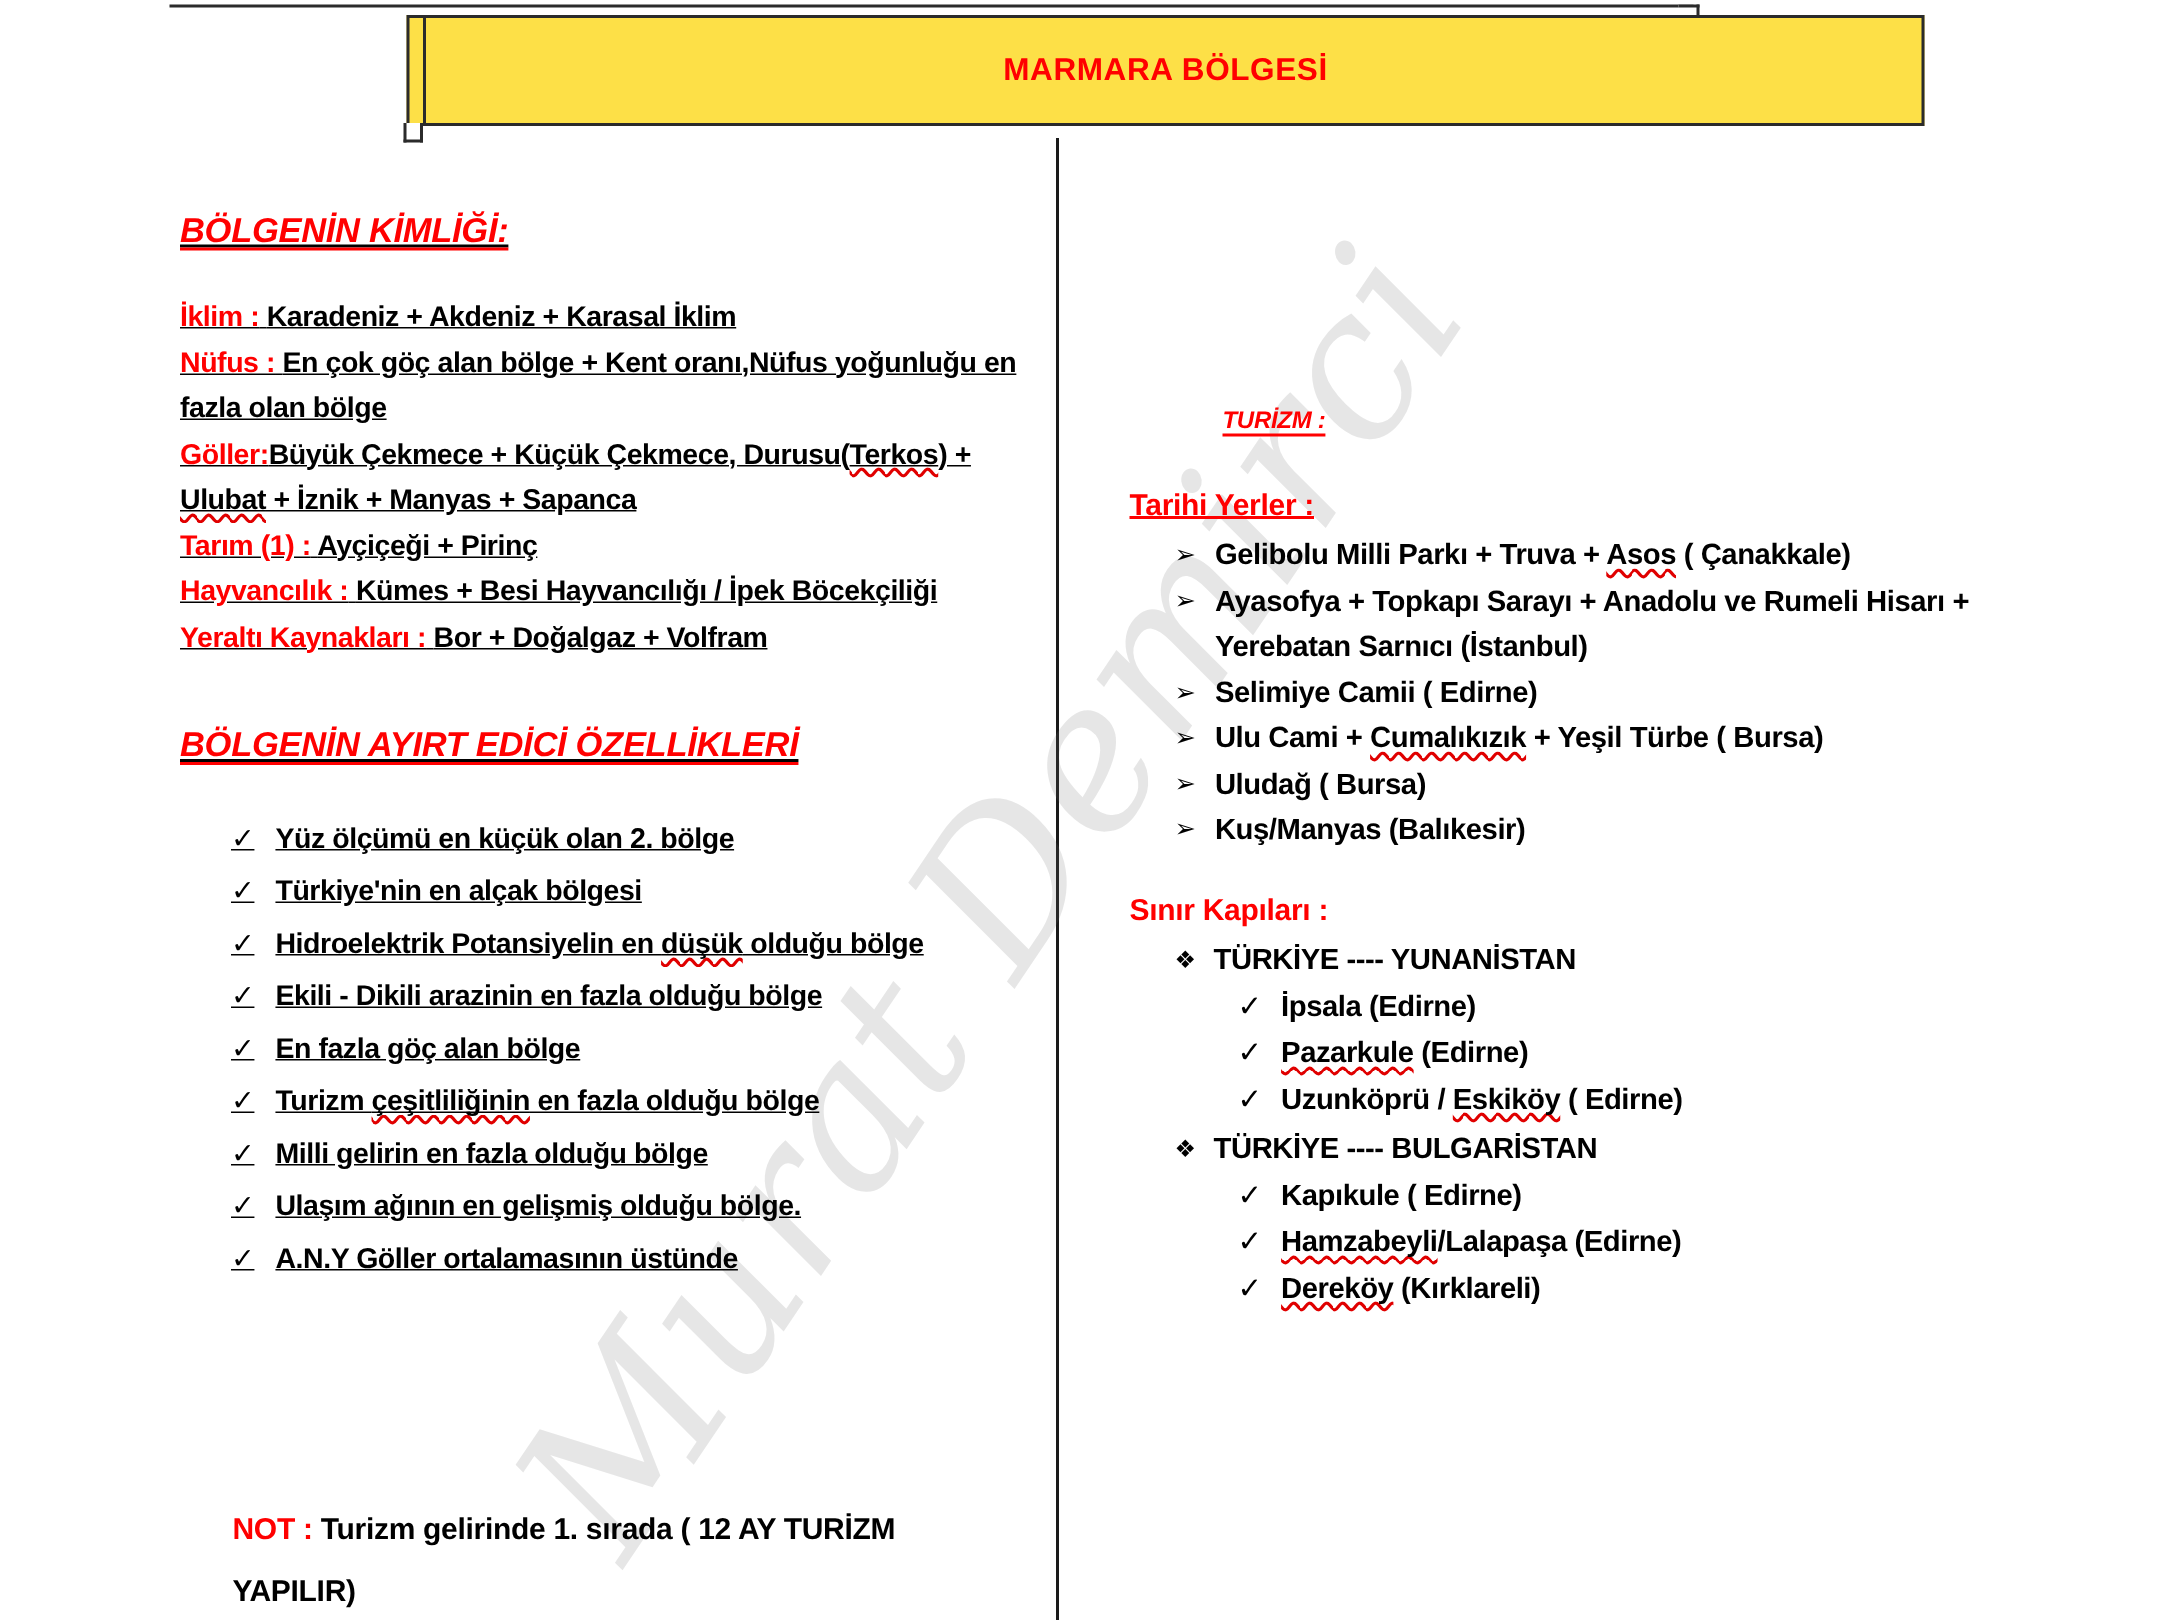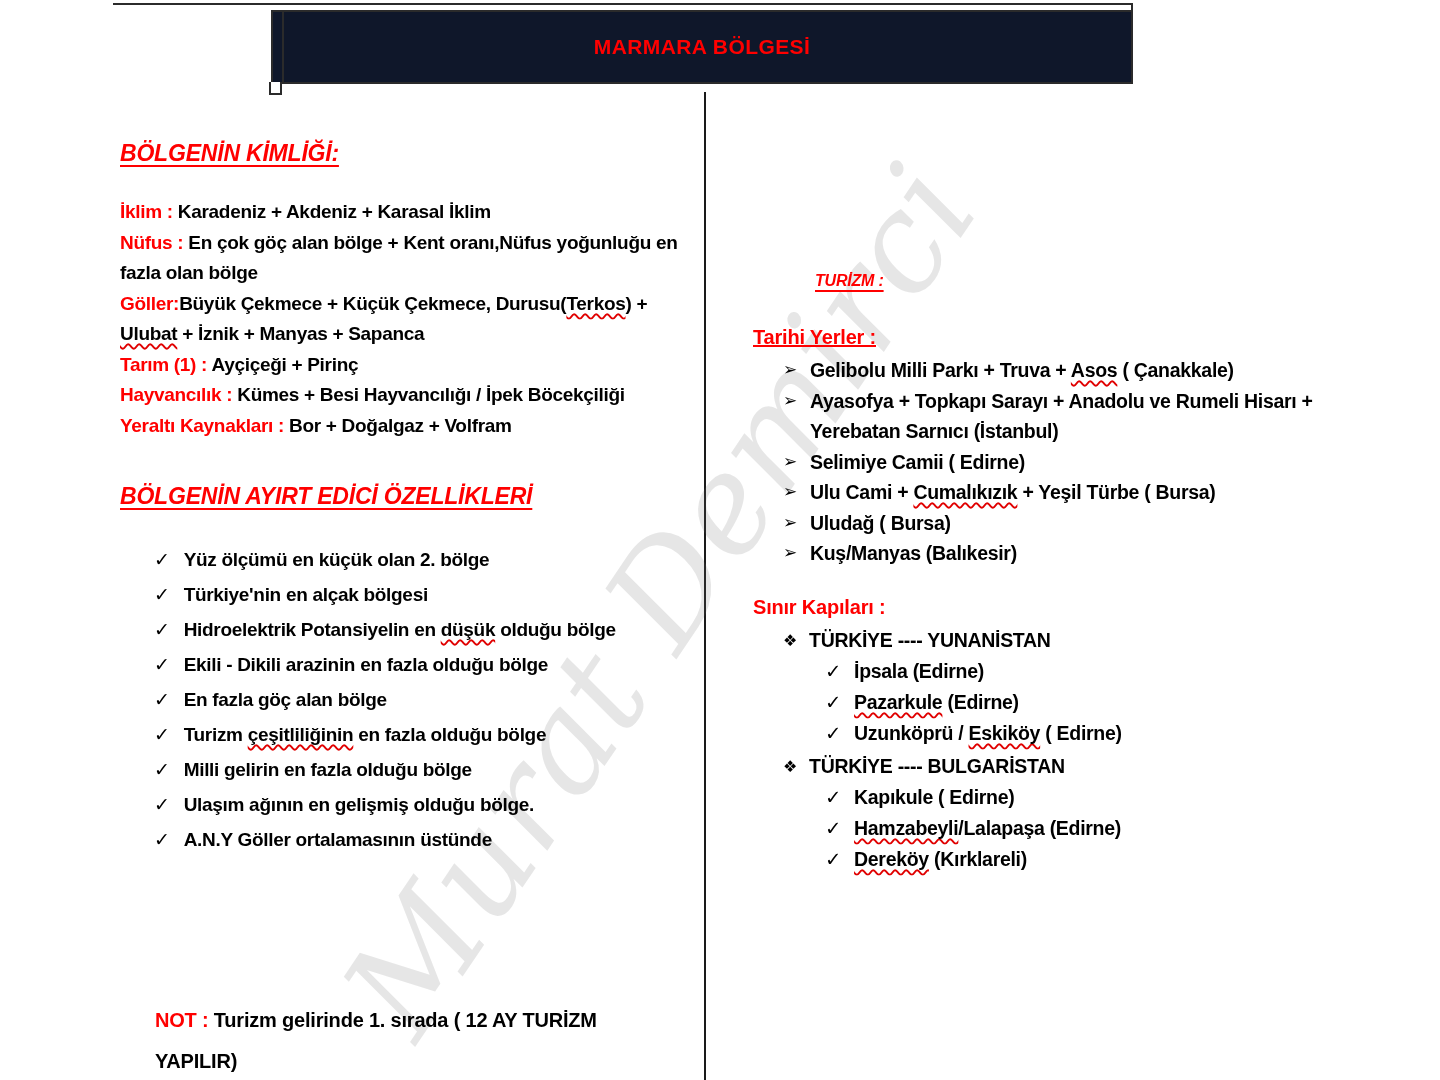--- a/index.html
+++ b/index.html
@@ -3,40 +3,40 @@
 <meta charset="utf-8">
 <style>
   * { margin:0; padding:0; box-sizing:border-box; }
   html,body { background:#ffffff; }
   body { font-family:"Liberation Sans", sans-serif; }
   .page { position:relative; width:1440px; height:1080px; background:#fff; overflow:hidden; }
 
   
   .scroll-line { position:absolute; left:113px; top:3px; width:1016px; height:0; border-top:2px solid #2b2b2b; }
   .scroll-cap  { position:absolute; left:1119px; top:3px; width:14px; height:27px; border:2px solid #2b2b2b; border-left:none; background:#fff; }
-  .banner { position:absolute; left:271px; top:10px; width:862px; height:74px; background:#0f172a; border:2px solid #2b2b2b;
+  .banner { position:absolute; left:271px; top:10px; width:1012px; height:74px; background:#fde047; border:2px solid #2b2b2b;
             display:flex; align-items:center; justify-content:center; }
   .banner::before { content:""; position:absolute; left:9px; top:-2px; bottom:-2px; border-left:2px solid #2b2b2b; }
   .banner-curl { position:absolute; left:269px; top:82px; width:13px; height:13px; border:2px solid #2b2b2b; border-top:none; background:#fff; }
   .banner-title { color:#ff0000; font-weight:bold; font-size:21px; letter-spacing:.4px; }
 
   
   .divider { position:absolute; left:704px; top:92px; width:2px; height:988px; background:#1a1a1a; }
   .watermark { position:absolute; left:120px; top:140px; width:1080px; height:920px;
                display:flex; align-items:center; justify-content:center; pointer-events:none; }
   .watermark span { font-family:"DejaVu Serif", serif; font-style:italic; font-size:135px; white-space:nowrap;
                     color:#6f6f6f; opacity:.17; transform:rotate(-56deg); }
   .heading { color:#ff0000; font-style:italic; font-weight:bold; font-size:23px;
              text-decoration:underline; text-decoration-thickness:2px; text-underline-offset:4px; letter-spacing:-.2px; }
   .sub-heading { color:#ff0000; font-weight:bold; font-size:20px; letter-spacing:-.2px; }
   .wavy { text-decoration-line:underline; text-decoration-style:wavy; text-decoration-color:#e00000;
           text-decoration-thickness:2px; text-underline-offset:3px; text-decoration-skip-ink:none; }
 
   
-  .left-col { position:absolute; left:120px; top:140px; width:578px; color:#000; }
+  .left-col { position:absolute; left:120px; top:140px; width:578px; color:#000;text-decoration:underline; }
   .identity { margin-top:30px; font-size:19px; font-weight:bold; letter-spacing:-.3px; }
   .identity p { line-height:30.5px; }
   .identity .lbl { color:#ff0000; }
   .features-heading { margin-top:42px; }
   .features { list-style:none; margin-top:32px; padding-left:34px; font-size:19px; font-weight:bold; letter-spacing:-.3px; }
   .features li { display:flex; gap:14px; line-height:35px; }
   .check { flex:0 0 auto; font-weight:normal; }
 
   .note { position:absolute; left:155px; top:1000px; width:492px; font-size:20px; font-weight:bold; line-height:41px; letter-spacing:-.2px; }
   .note .lbl { color:#ff0000; }

